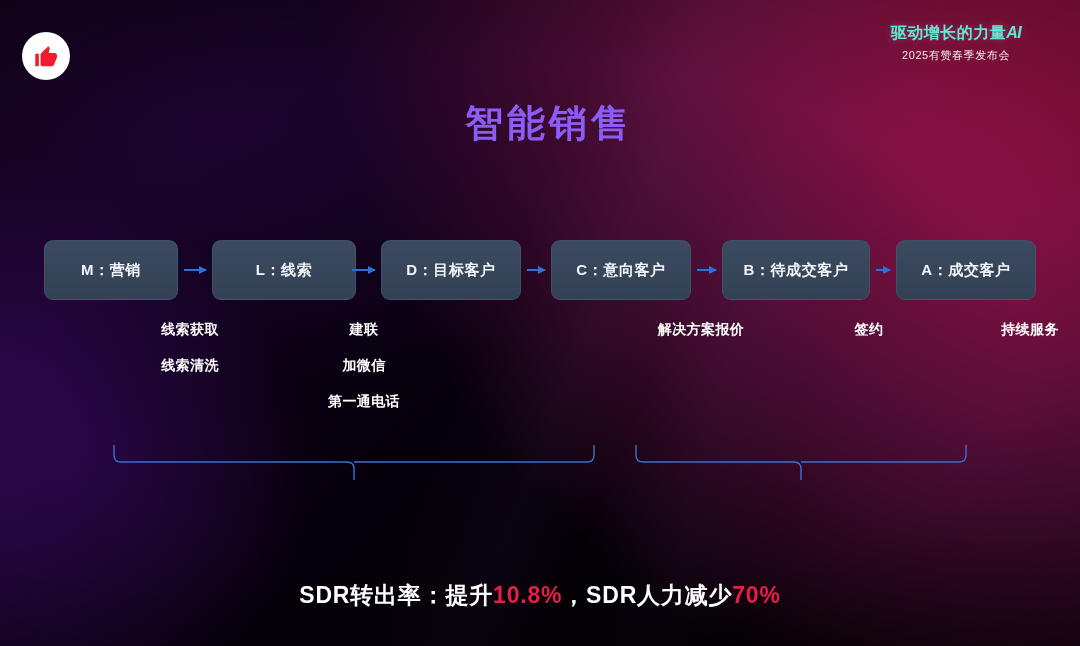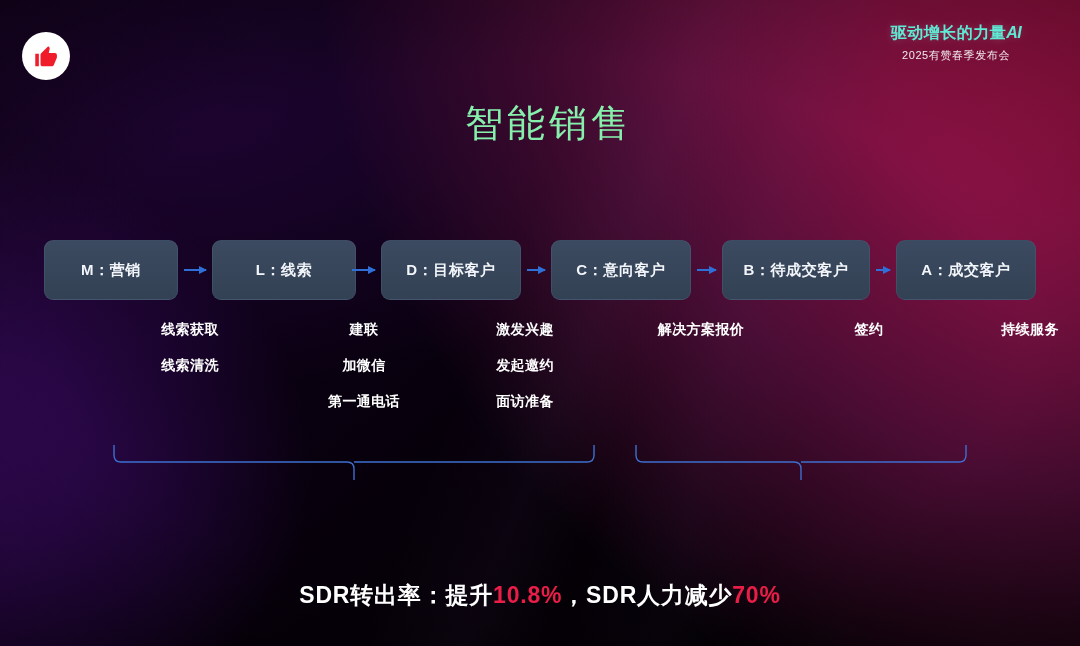--- a/index.html
+++ b/index.html
@@ -87,23 +87,23 @@
     color: rgba(255,255,255,0.90);
     white-space: nowrap;
   }
 
   
   #page-title {
     position: absolute;
     left: 0; right: 0; top: 98px;
     text-align: center;
     font-size: 38px;
-    font-weight: 400;
+    font-weight: 700;
     letter-spacing: 4px;
-    color: #86efac;
+    color: #8b5cf6;
     z-index: 5;
     padding-left: 18px;
   }
 
   
   #pipeline {
     position: absolute;
     left: 44px; top: 240px;
     width: 992px;
     height: 60px;
@@ -243,25 +243,20 @@
   <div id="tasks">
       <div class="task-col" style="left: 56px; width: 180px;">
         <div class="task-item">线索获取</div>
         <div class="task-item">线索清洗</div>
       </div>
       <div class="task-col" style="left: 230px; width: 180px;">
         <div class="task-item">建联</div>
         <div class="task-item">加微信</div>
         <div class="task-item">第一通电话</div>
       </div>
-      <div class="task-col" style="left: 391px; width: 180px;">
-        <div class="task-item">激发兴趣</div>
-        <div class="task-item">发起邀约</div>
-        <div class="task-item">面访准备</div>
-      </div>
       <div class="task-col" style="left: 567px; width: 180px;">
         <div class="task-item">解决方案报价</div>
       </div>
       <div class="task-col" style="left: 735px; width: 180px;">
         <div class="task-item">签约</div>
       </div>
       <div class="task-col" style="left: 896px; width: 180px;">
         <div class="task-item">持续服务</div>
       </div>
     </div>

